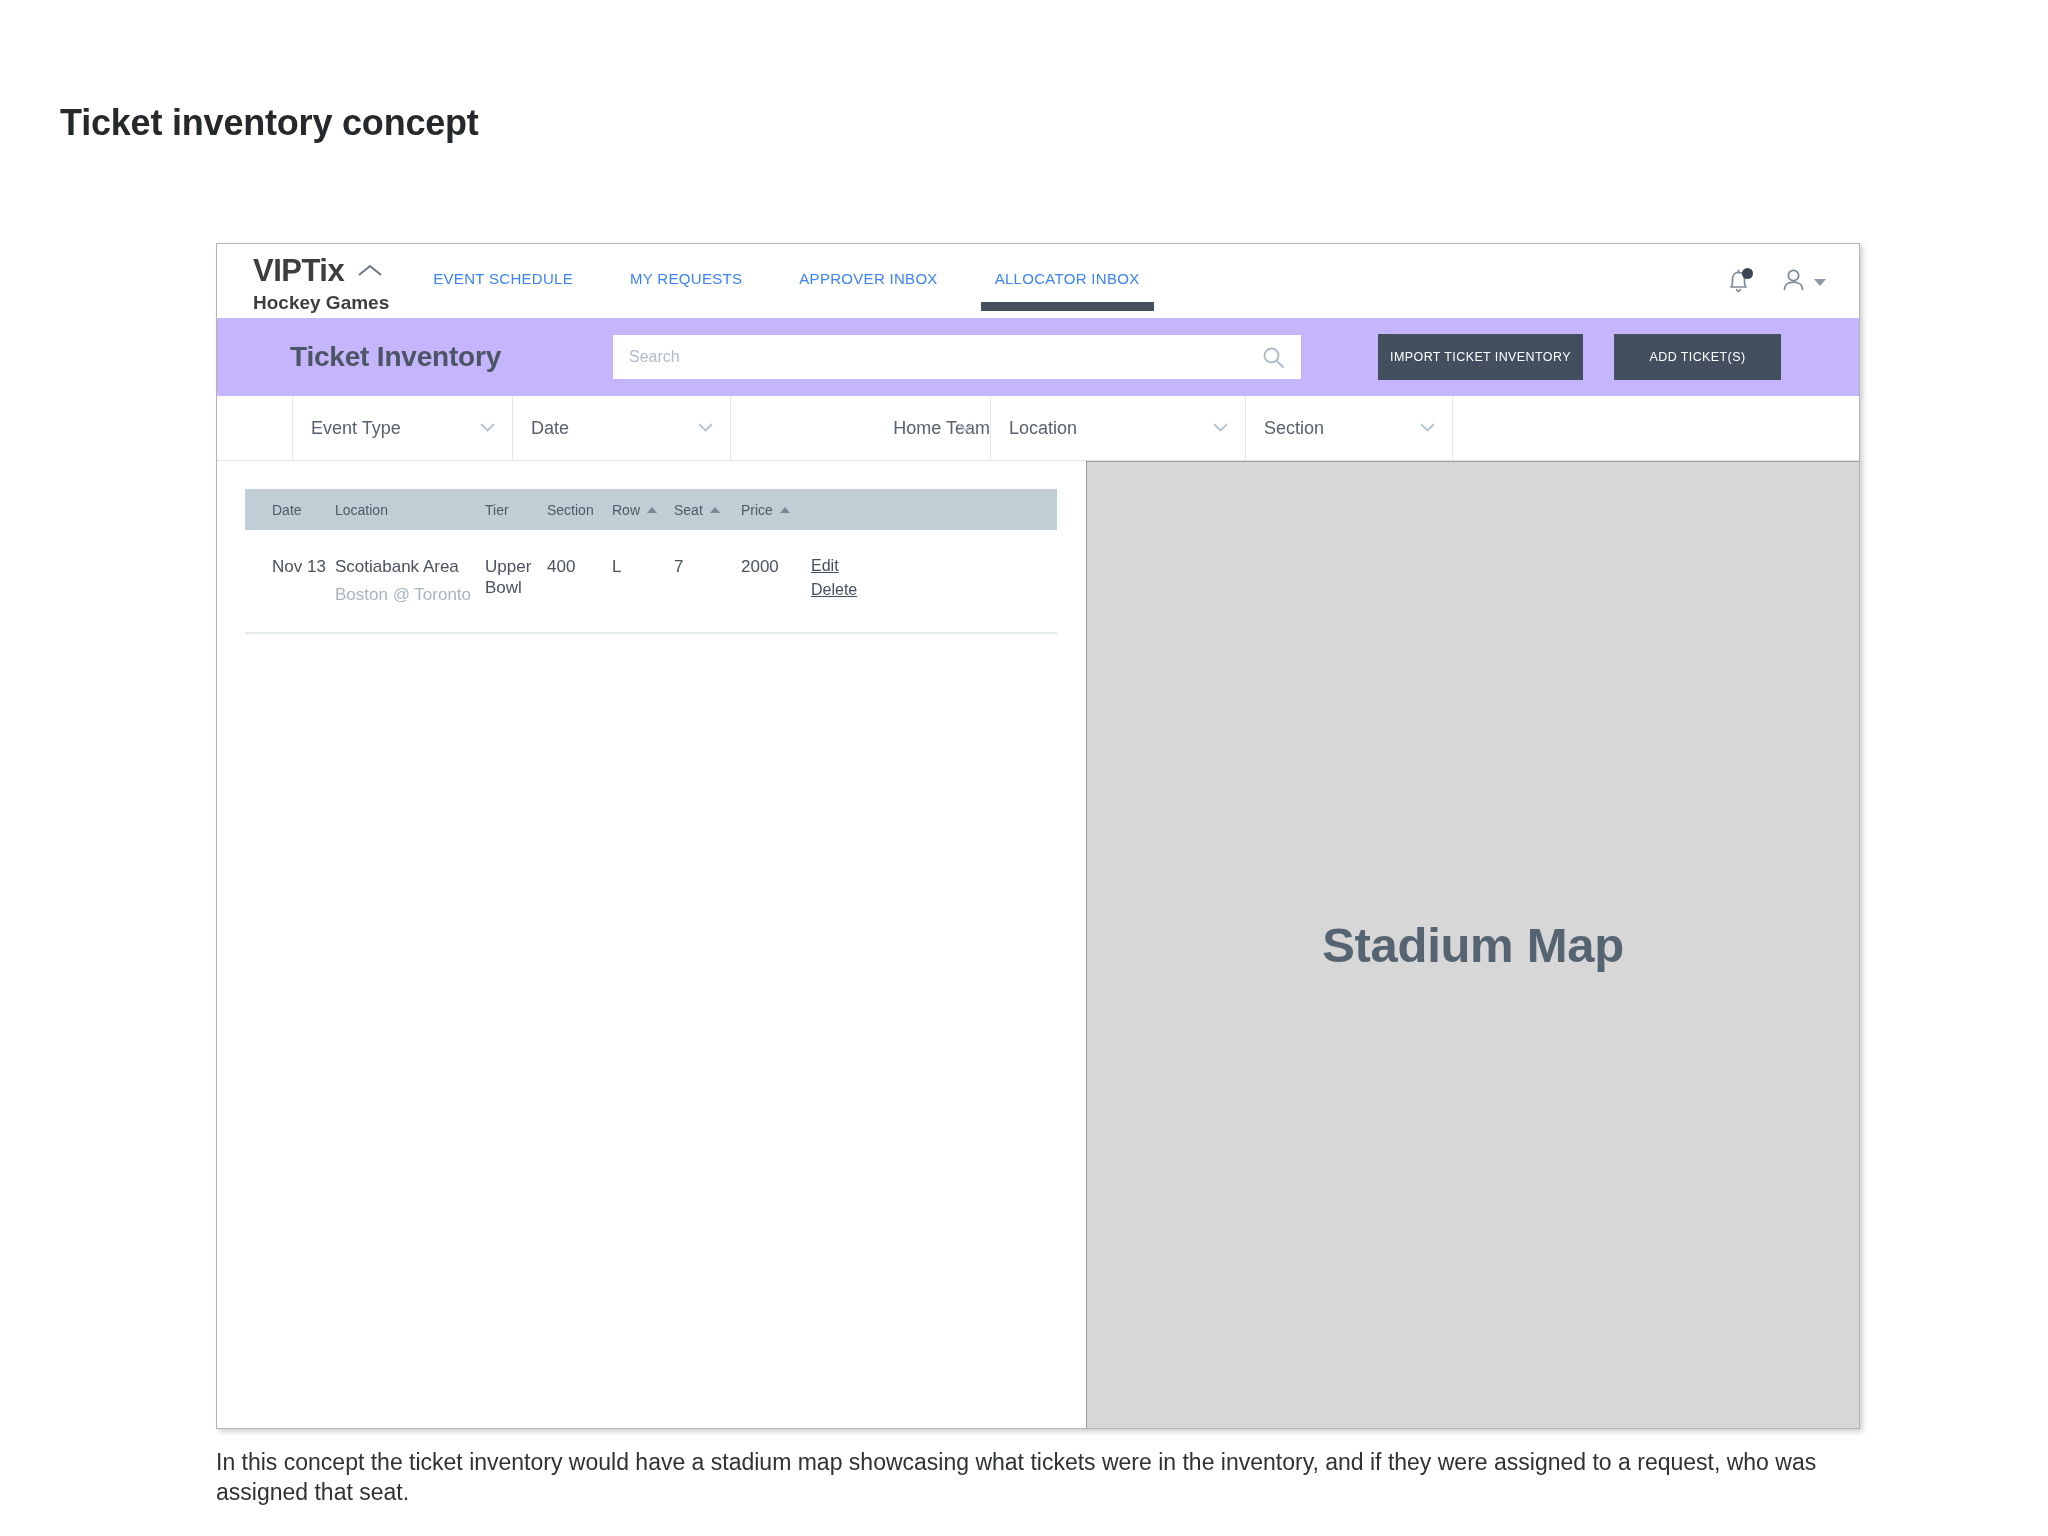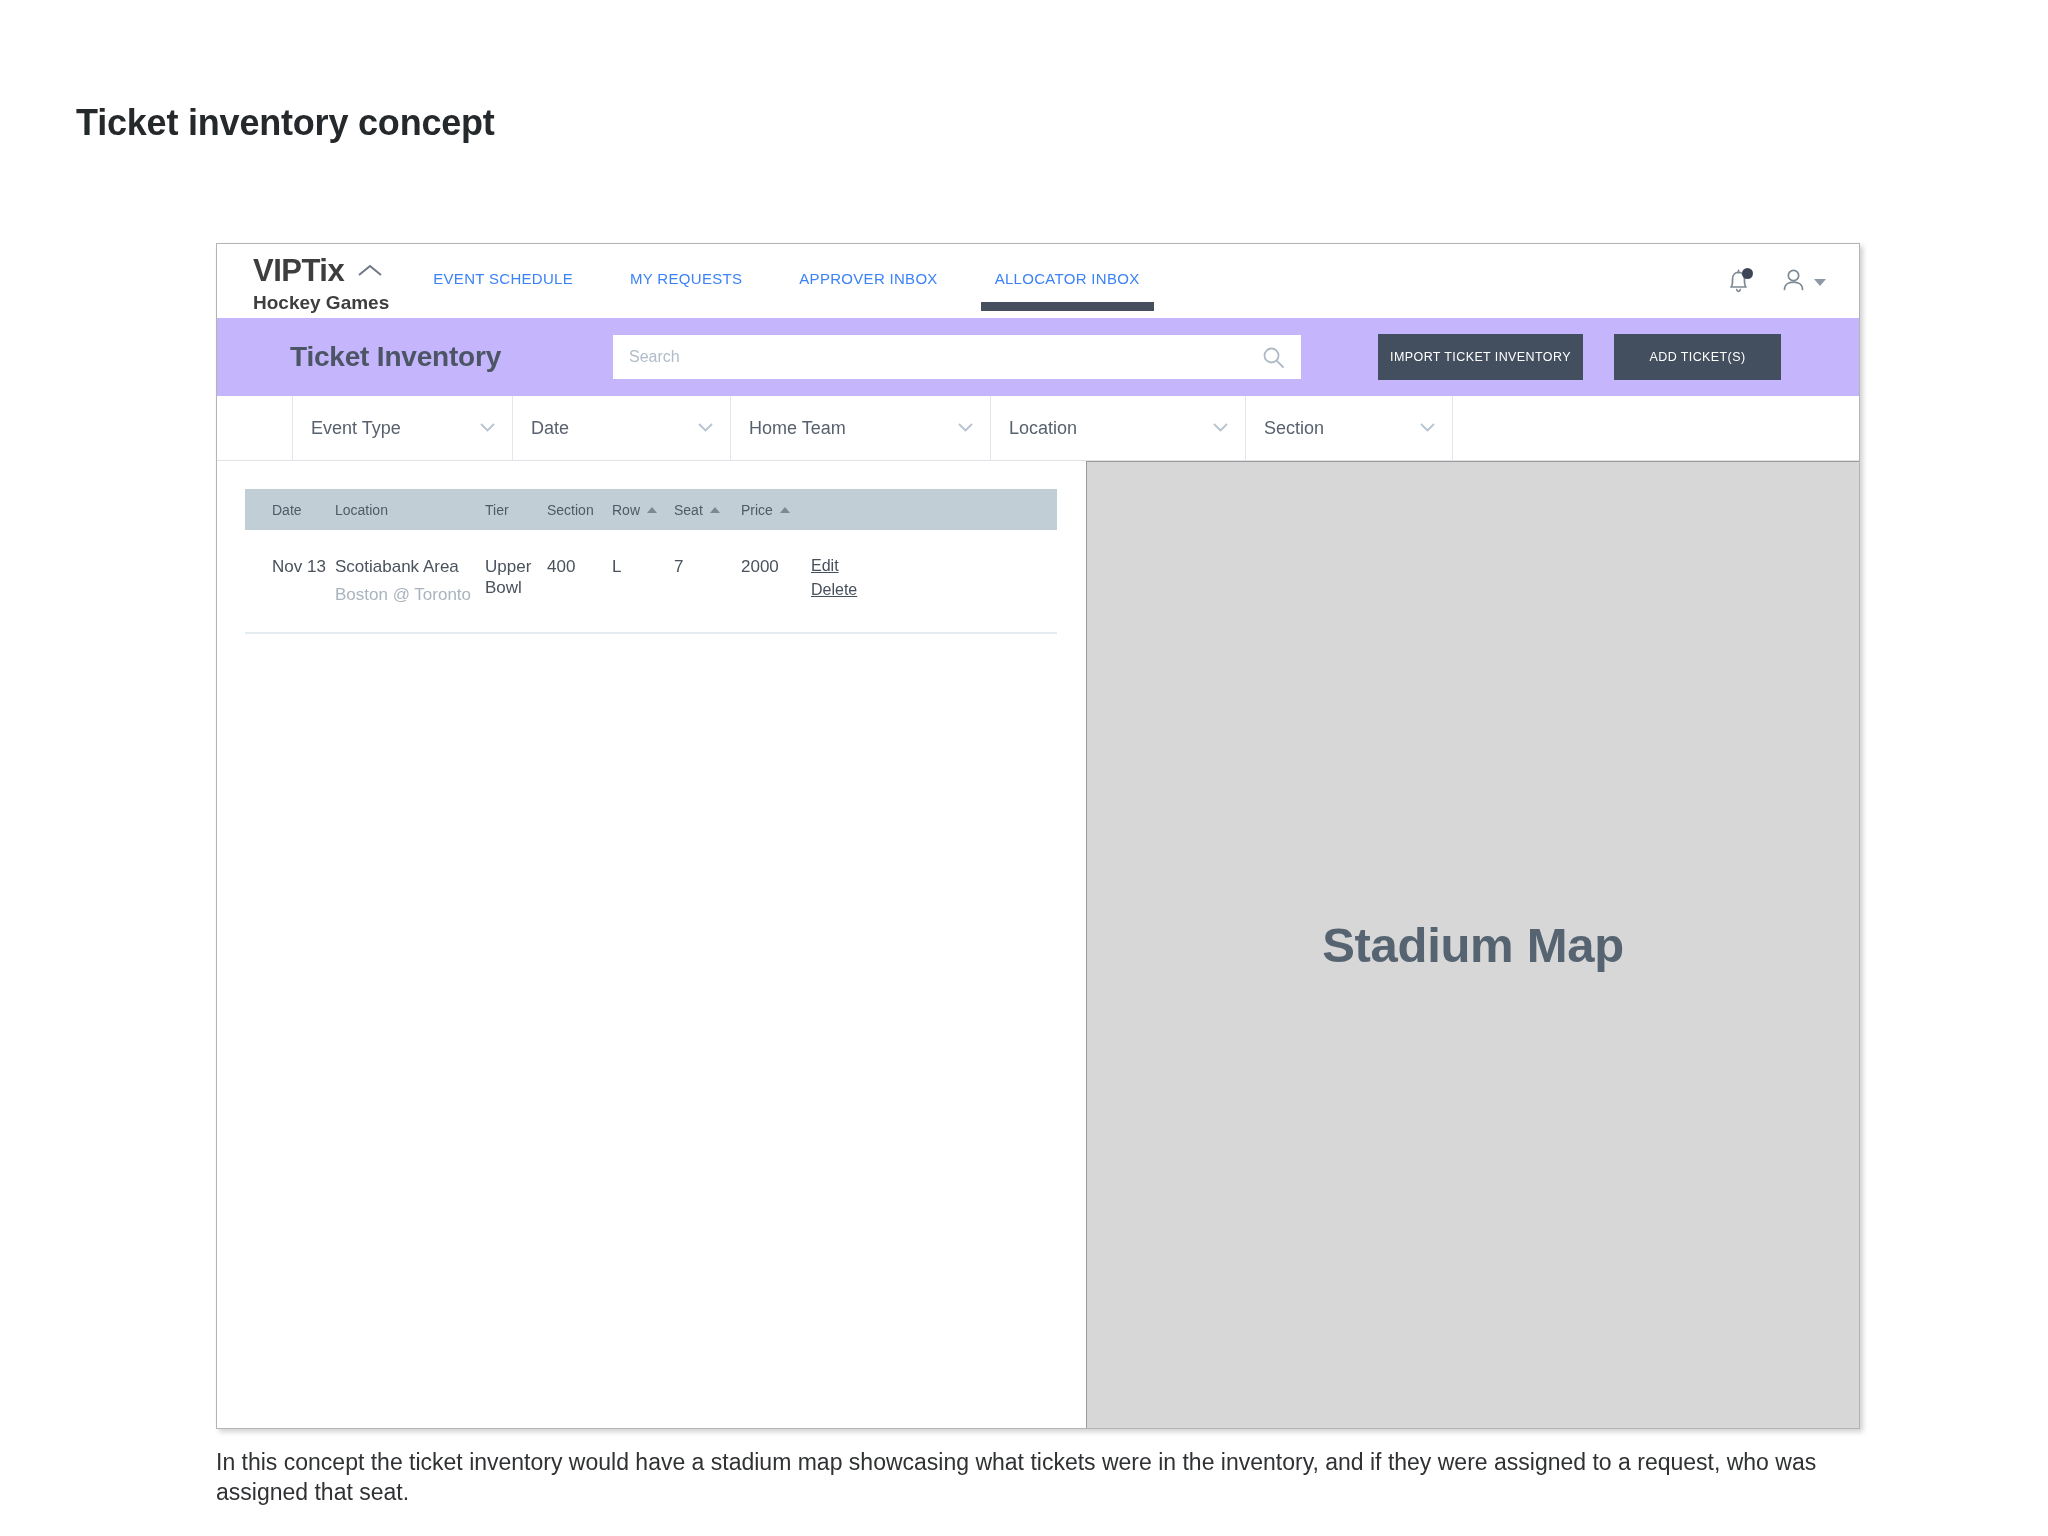--- a/index.html
+++ b/index.html
@@ -12,21 +12,21 @@
     height: 1536px;
     font-family: "Liberation Sans", sans-serif;
     color: #2b2b2b;
     overflow: hidden;
     position: relative;
   }
 
   
   .page-title {
     position: absolute;
-    left: 76px;
+    left: 60px;
     top: 102px;
     font-size: 36px;
     font-weight: bold;
     color: #26292b;
     letter-spacing: -0.2px;
   }
 
   
   .mockup {
     position: absolute;
@@ -229,21 +229,21 @@
     color: #58616d;
   }
   .filter-chev {
     position: absolute;
     right: 16px;
     top: 50%;
     transform: translateY(-50%);
   }
   .filter.w-event { width: 220px; }
   .filter.w-date { width: 218px; }
-  .filter.w-home { width: 260px; }
+  .filter.w-home { width: 260px; justify-content: flex-end; }
   .filter.w-away { width: 257px; }
   .filter.w-loc { width: 255px; }
   .filter.w-sec { width: 207px; }
   .filter-tail { flex: 1; }
 
   
   .body-split {
     display: flex;
     height: 971px;
     background: #ffffff;

